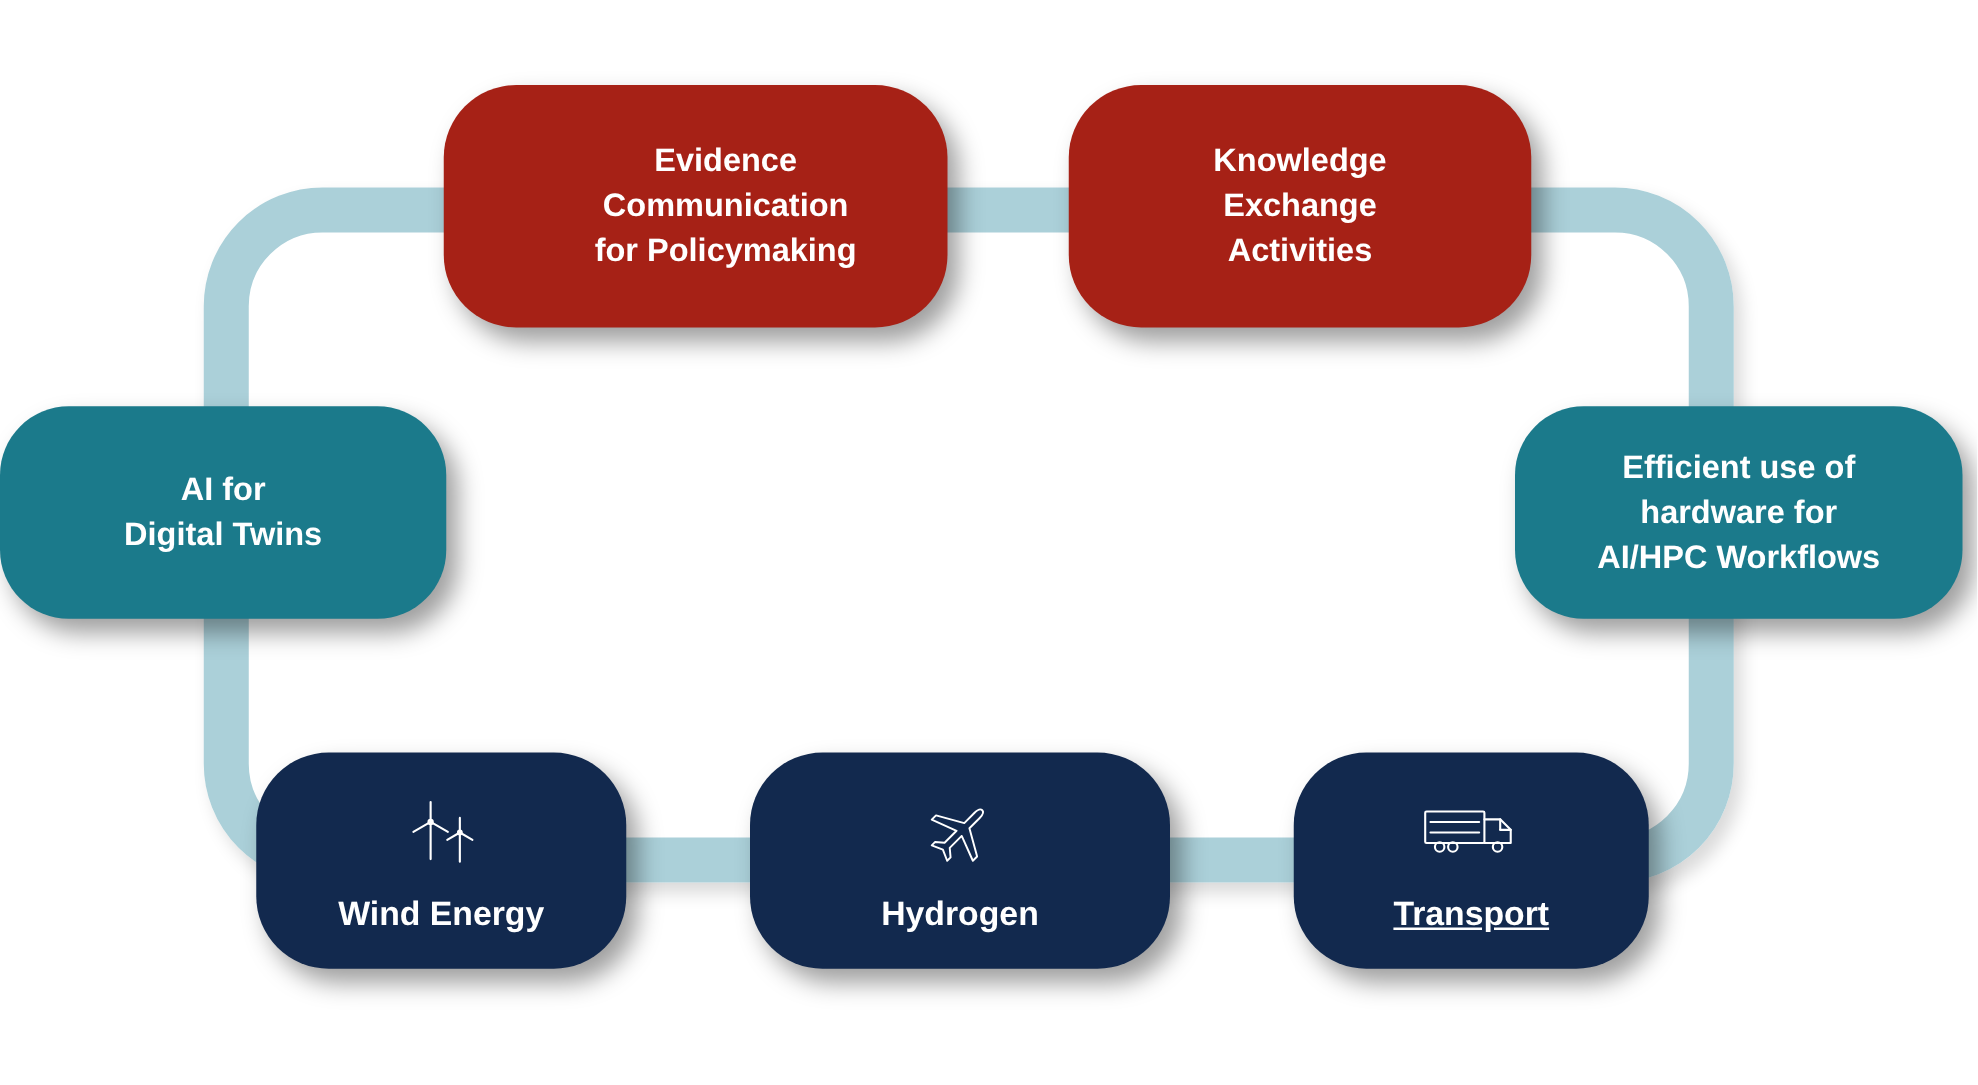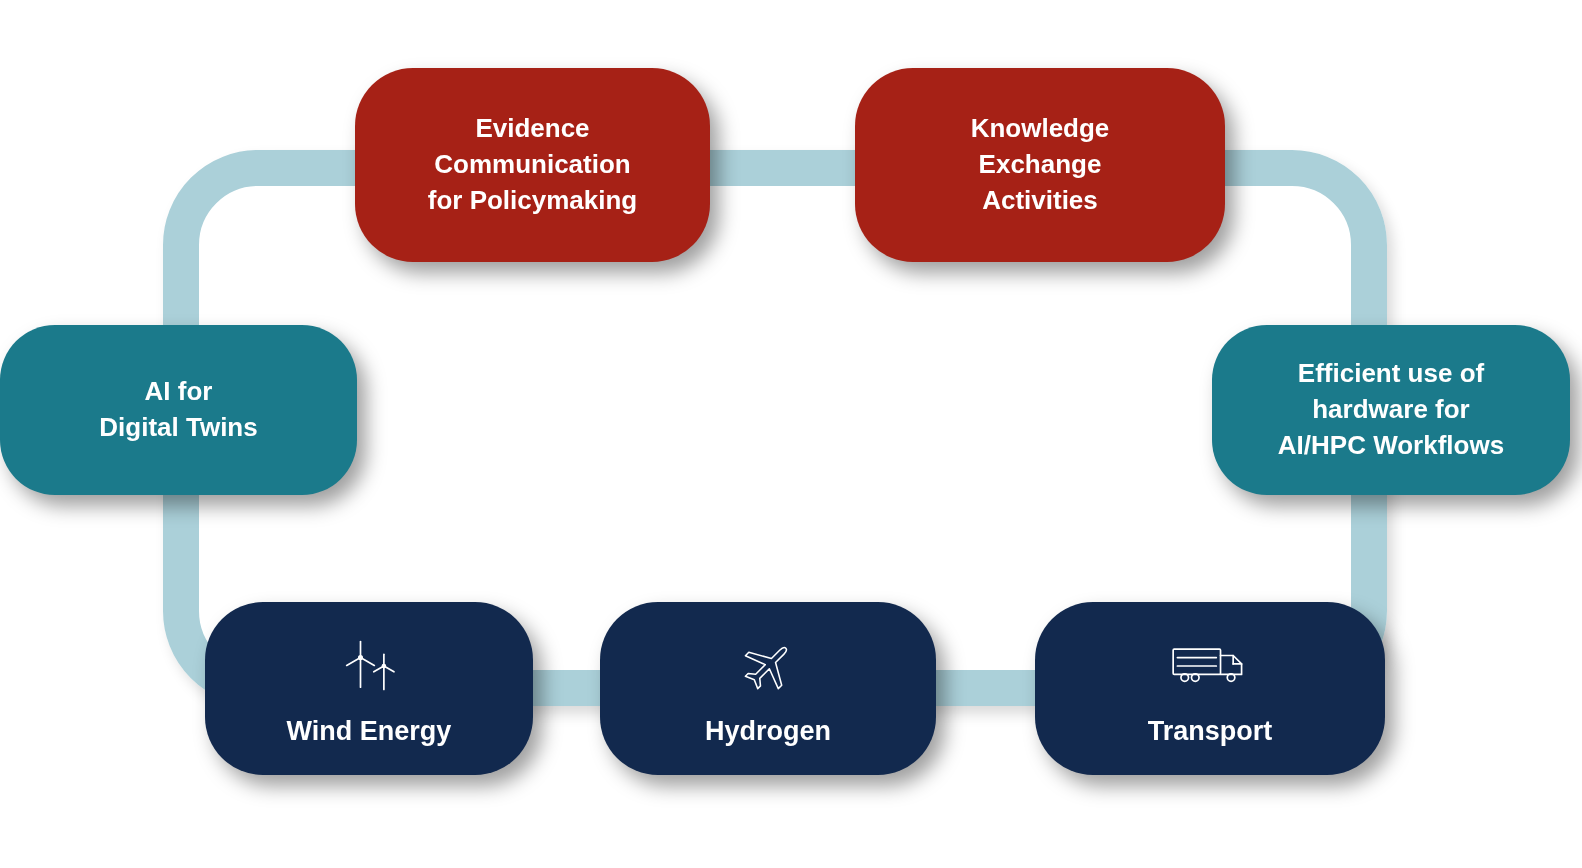--- a/index.html
+++ b/index.html
@@ -52,39 +52,39 @@
     height: 78px;
     display: flex;
     align-items: center;
     justify-content: center;
     margin-bottom: 8px;
   }
   #node-evidence      { left: 355px;  top: 68px;  width: 355px; height: 194px; }
   #node-knowledge     { left: 855px;  top: 68px;  width: 370px; height: 194px; }
   #node-ai-twins      { left: 0px;    top: 325px; width: 357px; height: 170px; border-radius: 55px; }
   #node-efficient     { left: 1212px; top: 325px; width: 358px; height: 170px; border-radius: 55px; }
-  #node-wind          { left: 205px;  top: 602px; width: 328px; height: 173px; text-align: center; }
+  #node-wind          { left: 205px;  top: 602px; width: 296px; height: 173px; text-align: center; }
   #node-hydrogen      { left: 600px;  top: 602px; width: 336px; height: 173px; }
-  #node-transport     { left: 1035px; top: 602px; width: 350px; height: 173px; }
+  #node-transport     { left: 1035px; top: 602px; width: 284px; height: 173px; text-decoration: underline; }
   .icon-svg {
     stroke: #ffffff;
     fill: none;
     stroke-width: 1.6;
     stroke-linecap: round;
     stroke-linejoin: round;
   }
 </style>
 </head>
 <body>
 
 <div class="canvas">
 
   <div class="track"></div>
 
-  <div class="node node-top" id="node-evidence" style="background: rgb(166, 33, 22);">
+  <div class="node node-top" id="node-evidence" style="background: rgb(166, 33, 22); padding-left: 48px;">
     <span class="label">Evidence
 Communication
 for Policymaking</span>
   </div>
 
   <div class="node node-top" id="node-knowledge" style="background: rgb(166, 33, 22);">
     <span class="label">Knowledge
 Exchange
 Activities</span>
   </div>

